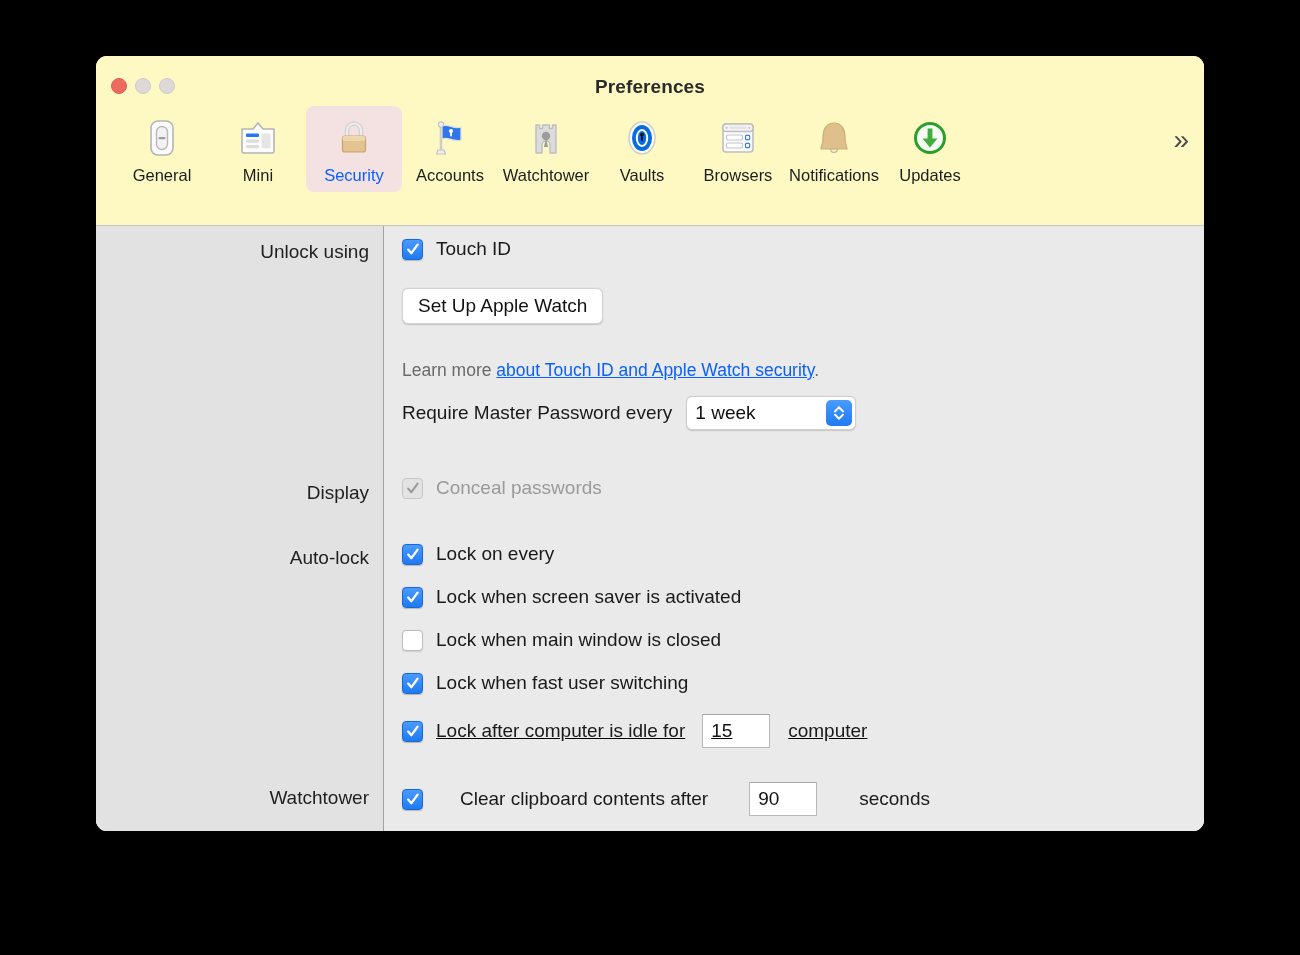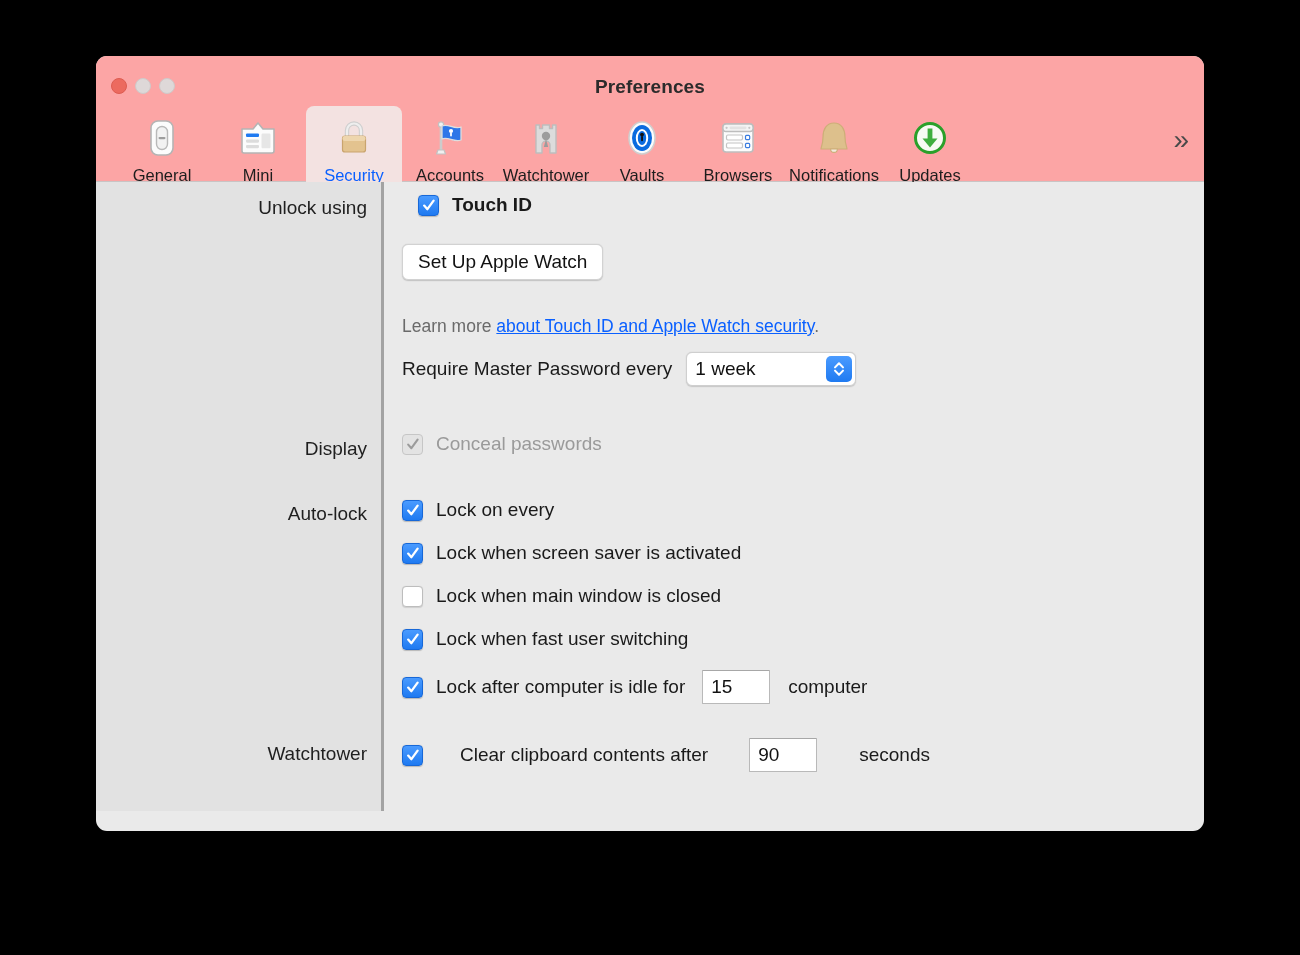--- a/index.html
+++ b/index.html
@@ -28,22 +28,22 @@
     height: 775px;
     border-radius: 11px;
     overflow: hidden;
     background: #eaeaea;
     box-shadow: 0 10px 34px rgba(0,0,0,0.55);
   }
 
   
   .titlebar {
     position: relative;
-    height: 126px;
-    background: #fca5a5;
+    height: 170px;
+    background: #fef9c3;
     border-bottom: 1px solid #c9c4c4;
   }
 
   .traffic {
     position: absolute;
     left: 15px;
     top: 22px;
     display: flex;
     gap: 8px;
   }
@@ -117,21 +117,21 @@
   .body {
     position: relative;
     height: calc(775px - 146px);
     background: #eaeaea;
     display: flex;
   }
   .label-col {
     width: 288px;
     flex: 0 0 288px;
     background: #e2e2e2;
-    border-right: 3px solid #a3a3a3;
+    border-right: 1px solid #a3a3a3;
     position: relative;
     padding-left: 28px;
   }
   .content-col {
     flex: 1 1 auto;
     position: relative;
     background: #eaeaea;
   }
 
   
@@ -400,21 +400,21 @@
 
       <div class="label-col">
         <div class="rowlabel" style="top:15px;">Unlock using</div>
         <div class="rowlabel" style="top:256px;">Display</div>
         <div class="rowlabel" style="top:321px;">Auto-lock</div>
         <div class="rowlabel" style="top:561px;">Watchtower</div>
       </div>
 
       <div class="content-col">
 
-        <div class="field" style="left:34px; top:12px;font-weight:bold;">
+        <div class="field" style="left:18px; top:12px;">
           <span class="cb on">
             <svg class="tick" viewBox="0 0 12 15">
               <path d="M1.2 7.6 L4.4 11.2 L10.6 2.6" fill="none" stroke="#fff" stroke-width="2.3" stroke-linecap="round" stroke-linejoin="round"></path>
             </svg>
           </span>
           <span class="cb-label">Touch ID</span>
         </div>
 
         <div class="field" style="left:18px; top:62px;">
           <button class="push-btn">Set Up Apple Watch</button>
@@ -473,21 +473,21 @@
             </svg>
           </span>
           <span class="cb-label">Lock when fast user switching</span>
         </div>
 
         <div class="field" style="left:18px; top:403px;">
           <span class="cb off"></span>
           <span class="cb-label">Lock when main window is closed</span>
         </div>
 
-        <div class="field" style="left:18px; top:488px;">
+        <div class="field" style="left:18px; top:488px;text-decoration:underline;">
           <span class="cb on">
             <svg class="tick" viewBox="0 0 12 15">
               <path d="M1.2 7.6 L4.4 11.2 L10.6 2.6" fill="none" stroke="#fff" stroke-width="2.3" stroke-linecap="round" stroke-linejoin="round"></path>
             </svg>
           </span>
           <span class="cb-label">Lock after computer is idle for</span>
           <input class="tfield" style="margin-left: 17px;" type="text" value="15">
           <span class="unit">computer</span>
         </div>
 

